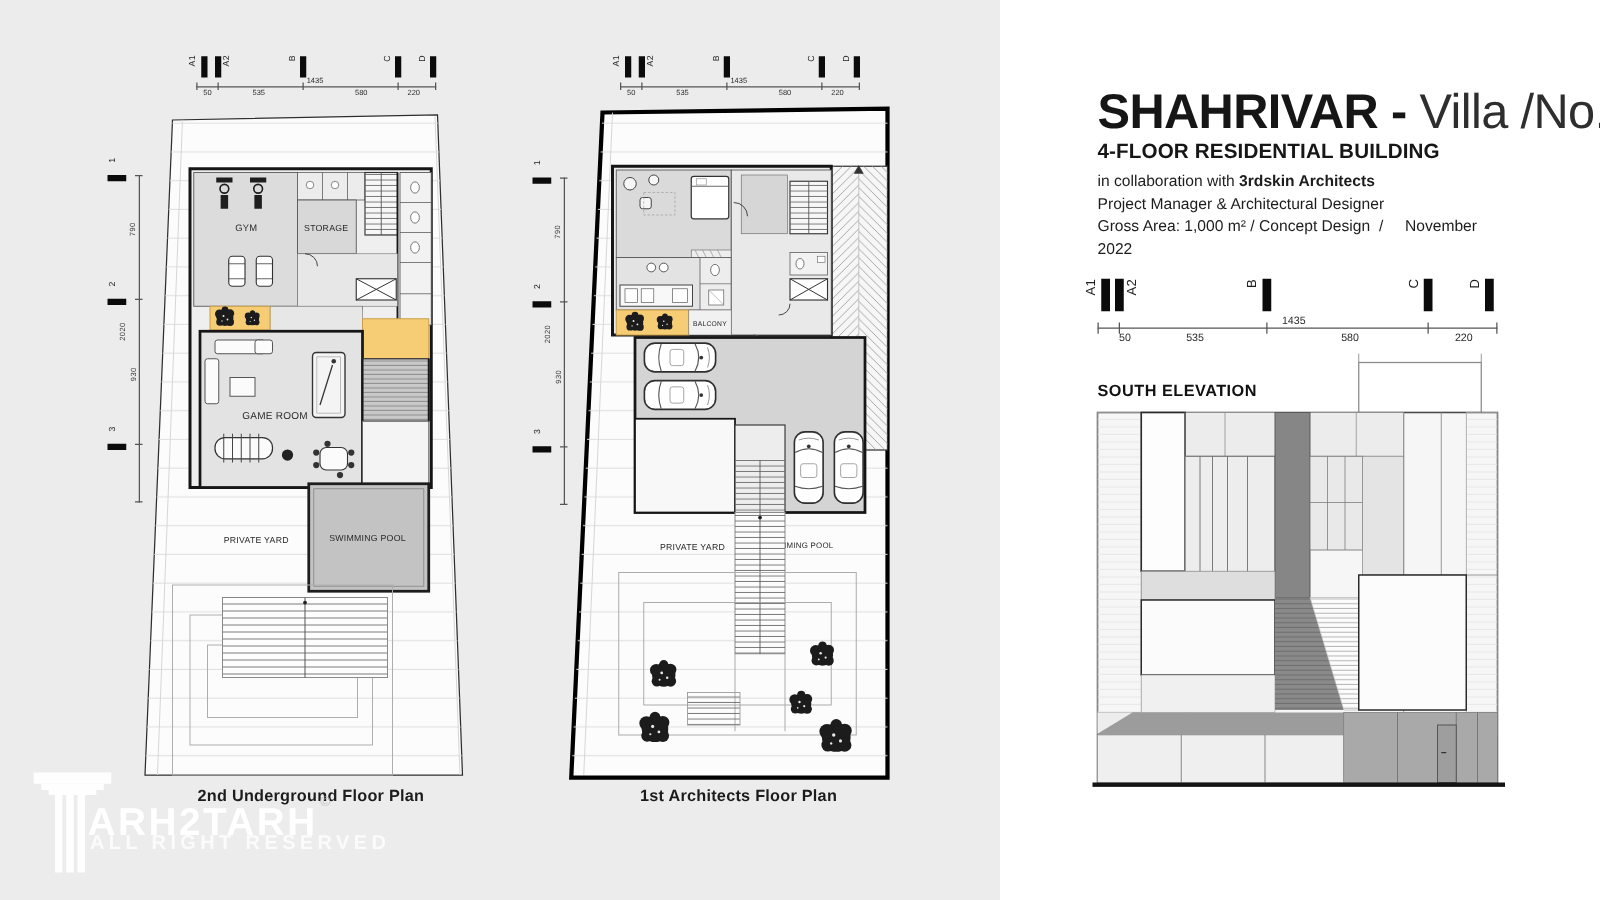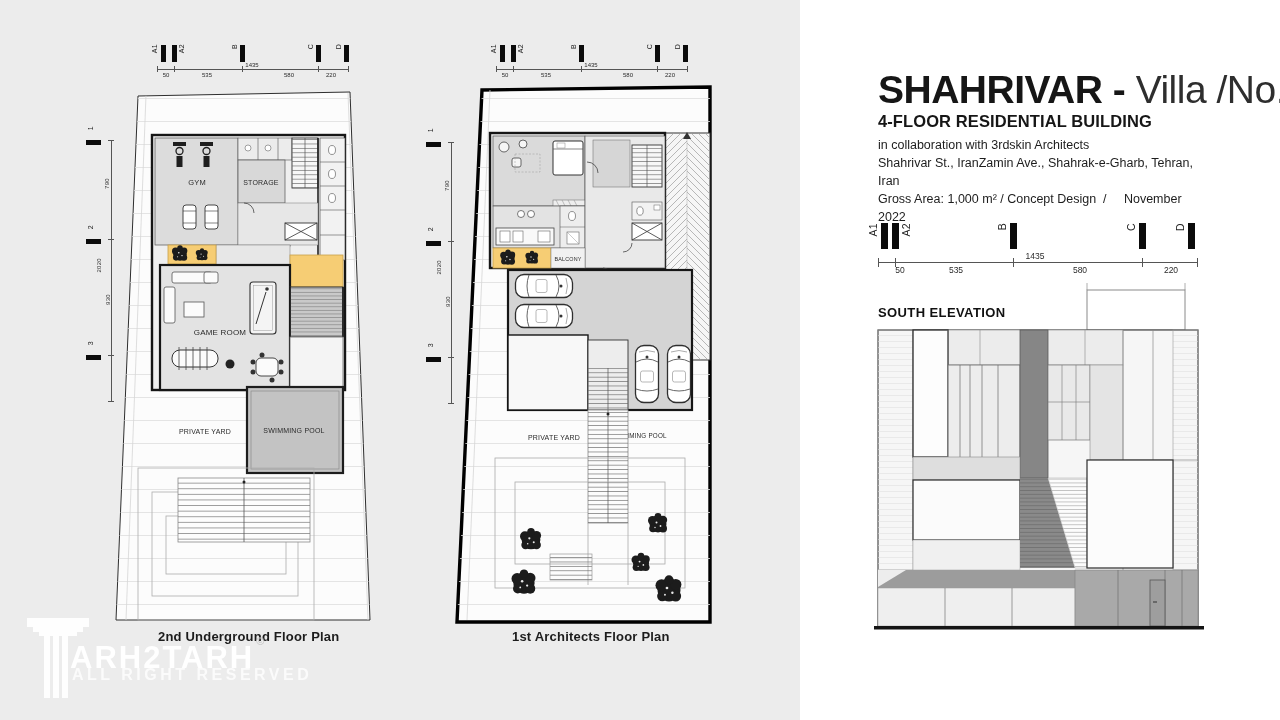--- a/index.html
+++ b/index.html
@@ -17,21 +17,21 @@
   .vtext.lg{font-size:10.5px}
   .vtext.num{font-size:6px;color:#333}
   .caption{position:absolute;font-size:13px;font-weight:700;color:#1c1c1c;letter-spacing:0.2px}
   .tb{position:absolute;left:878px;top:70px;width:332px;color:#161616}
   .tb-title{font-size:39px;line-height:1.05;letter-spacing:-0.5px;white-space:nowrap}
   .tb-title .b{font-weight:700}
   .tb-title .l{font-weight:400;color:#2e2e2e}
   .tb-sub{font-size:16.5px;font-weight:700;letter-spacing:0.1px;margin-top:1px}
   .tb-lines{margin-top:5px}
   .tb-line{font-size:12.5px;line-height:1.45;color:#1d1d1d}
-  .tb-line .bold{font-weight:400}
+  .tb-line .bold{font-weight:700}
   .tb-meta{white-space:pre-wrap}
   .se-label{position:absolute;left:878px;top:305px;font-size:13px;font-weight:700;letter-spacing:0.4px;color:#111}
   .wm{position:absolute;left:26px;top:608px;width:260px;height:110px;z-index:6}
   .wm-brand{position:absolute;left:44px;top:32px;font-size:31px;font-weight:700;letter-spacing:2px;color:rgba(255,255,255,0.96);white-space:nowrap}
   .wm-brand sup{font-size:11px;color:#c4c4c4;position:relative;top:-12px;left:2px;font-weight:400}
   .wm-tag{position:absolute;left:46px;top:58px;font-size:16px;font-weight:700;letter-spacing:3.5px;color:rgba(255,255,255,0.78);white-space:nowrap}
   .rlabel{font-family:"Liberation Sans",sans-serif;font-size:7px;fill:#2a2a2a;text-anchor:middle;letter-spacing:0.2px}
   .rlabel.md{font-size:7.5px}
   .rlabel.lgt{font-size:8px}
   .rlabel.sm{font-size:6.3px}
@@ -415,21 +415,21 @@
   <div class="caption" style="left:512px;top:629px;width:250px">1st Architects Floor Plan</div>
 
   <div class="tb">
     <div class="tb-title">
       <span class="b">SHAHRIVAR -</span>
       <span class="l">Villa /No.1</span>
     </div>
     <div class="tb-sub">4-FLOOR RESIDENTIAL BUILDING</div>
     <div class="tb-lines">
       <div class="tb-line"><span>in collaboration with </span><span class="bold">3rdskin Architects</span></div>
-      <div class="tb-line">Shahrivar St., IranZamin Ave., Shahrak-e-Gharb, Tehran, Iran</div>
+      <div class="tb-line">Project Manager &amp; Architectural Designer</div>
       <div class="tb-line tb-meta">Gross Area: 1,000 m² / Concept Design  /     November 2022</div>
     </div>
   </div>
 
   <div class="hdim" style="left:876px;top:223px;width:324px;height:56px">
     <i class="bar" style="left:5px;top:0;width:7px;height:26px"></i>
     <i class="bar" style="left:16px;top:0;width:7px;height:26px"></i>
     <i class="bar" style="left:134px;top:0;width:7px;height:26px"></i>
     <i class="bar" style="left:263px;top:0;width:7px;height:26px"></i>
     <i class="bar" style="left:312px;top:0;width:7px;height:26px"></i>

